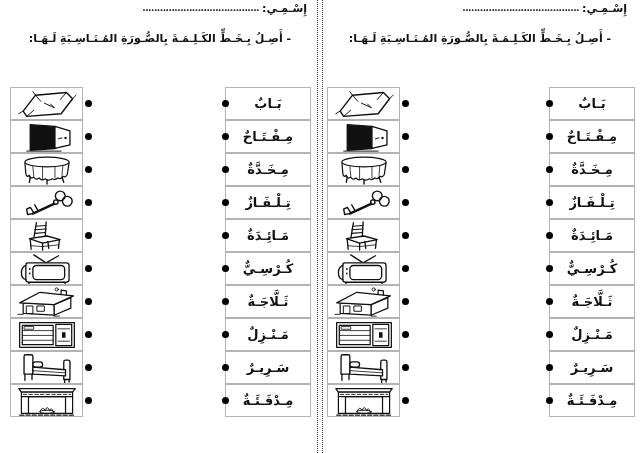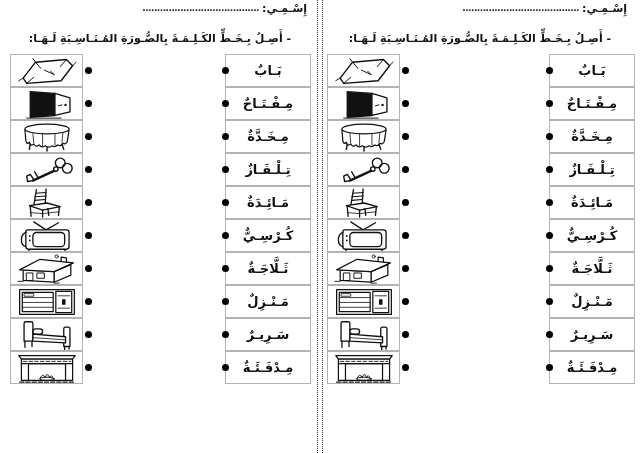--- a/index.html
+++ b/index.html
@@ -15,21 +15,21 @@
     position:absolute;top:2px;right:13px;display:flex;direction:rtl;align-items:flex-end;
     font-size:11px;font-weight:bold;white-space:nowrap;
   }
   .name-dots{font-size:9px;letter-spacing:-0.5px;color:#222;margin-right:3px;line-height:13px;}
 
   .title-line{
     position:absolute;top:32px;right:8px;left:8px;direction:rtl;text-align:center;
     font-size:11px;font-weight:bold;white-space:nowrap;letter-spacing:0;
   }
 
-  .rows{position:absolute;top:54px;bottom:3px;display:flex;flex-direction:column;justify-content:flex-start;}
+  .rows{position:absolute;top:54px;bottom:3px;display:flex;flex-direction:column;justify-content:center;}
   .half.left  .rows{left:10px;right:9px;}
   .half.right .rows{left:7px;right:5px;}
 
   .row{height:33px;display:flex;align-items:center;}
   .cell{box-sizing:border-box;height:33px;border:1px solid #b3b3b3;background:#fff;
         display:flex;align-items:center;justify-content:center;}
   .cell.img{width:73px;}
   .cell.word{width:86px;direction:rtl;font-size:13px;font-weight:bold;white-space:nowrap;overflow:hidden;}
   .art{width:66px;height:30px;display:block;}
   .dot{width:7px;height:7px;border-radius:50%;background:#000;flex:none;position:relative;z-index:2;}

